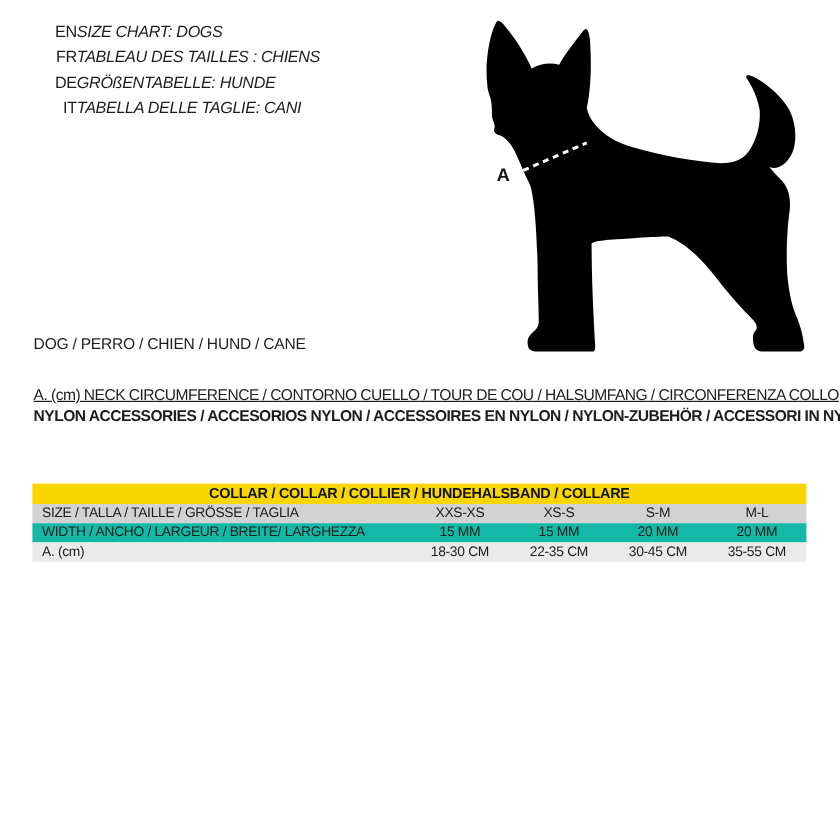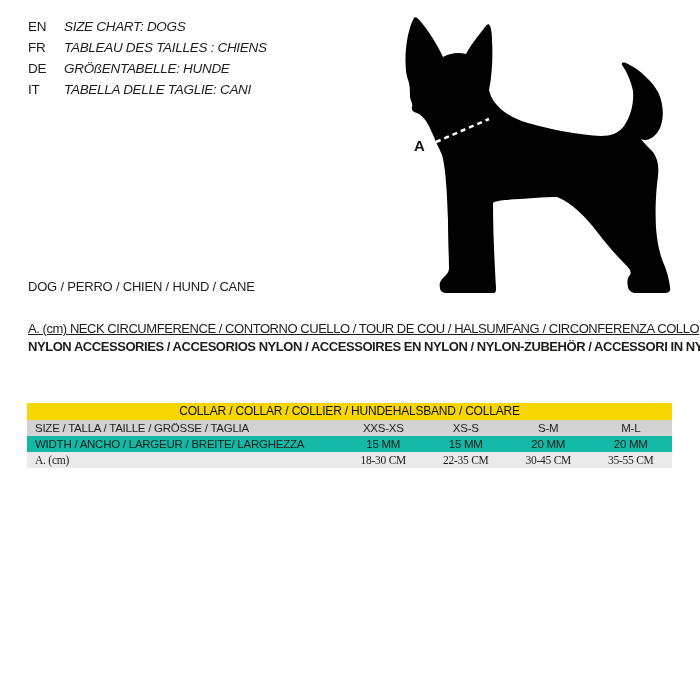--- a/index.html
+++ b/index.html
@@ -6,21 +6,21 @@
   .page{
     position:relative;
     width:700px;height:700px;
     background:#ffffff;
     overflow:hidden;
     font-family:"Liberation Sans", sans-serif;
     color:#1d1d1b;
   }
   
   .lang-list{position:absolute;left:28px;top:16px;}
-  .lang-row{display:flex;height:21px;line-height:21px;}
+  .lang-row{display:flex;height:21px;line-height:21px;text-align:right;}
   .lang-code{
     width:36px;flex:0 0 36px;
     font-size:13.5px;letter-spacing:-0.3px;
   }
   .lang-label{font-size:13.5px;letter-spacing:-0.3px;white-space:nowrap;font-style:italic;}
 
   
   .dog-figure{position:absolute;left:0;top:0;width:700px;height:310px;}
   .dog-figure svg{display:block;}
 
@@ -36,21 +36,21 @@
   .note-material{
     position:absolute;left:28px;top:339px;
     font-size:13px;font-weight:bold;letter-spacing:-0.45px;white-space:nowrap;
   }
 
   
   .size-table{position:absolute;left:27px;top:403px;width:645px;}
   .t-header{
     height:17px;line-height:17px;
     text-align:center;
-    font-size:12px;font-weight:normal;letter-spacing:-0.2px;
+    font-size:12px;font-weight:bold;letter-spacing:-0.2px;
     color:#111111;
   }
   .t-row{display:flex;height:16px;line-height:16px;}
   .t-label{
     flex:0 0 307px;
     padding-left:8px;
     font-size:11.5px;letter-spacing:-0.25px;
     white-space:nowrap;
   }
   .t-cell{
@@ -158,21 +158,21 @@
     </div>
 
     <div class="t-row" style="background:#14b8a6;align-items:center;">
       <div class="t-label">WIDTH / ANCHO / LARGEUR / BREITE/ LARGHEZZA</div>
       <div class="t-cell">15 MM</div>
       <div class="t-cell">15 MM</div>
       <div class="t-cell">20 MM</div>
       <div class="t-cell">20 MM</div>
     </div>
 
-    <div class="t-row" style="background:#eaeaea;font-family:Liberation Serif, serif;">
+    <div class="t-row" style="background:#eaeaea;">
       <div class="t-label">A. (cm)</div>
       <div class="t-cell">18-30 CM</div>
       <div class="t-cell">22-35 CM</div>
       <div class="t-cell">30-45 CM</div>
       <div class="t-cell">35-55 CM</div>
     </div>
   </div>
 
 </div>
 

